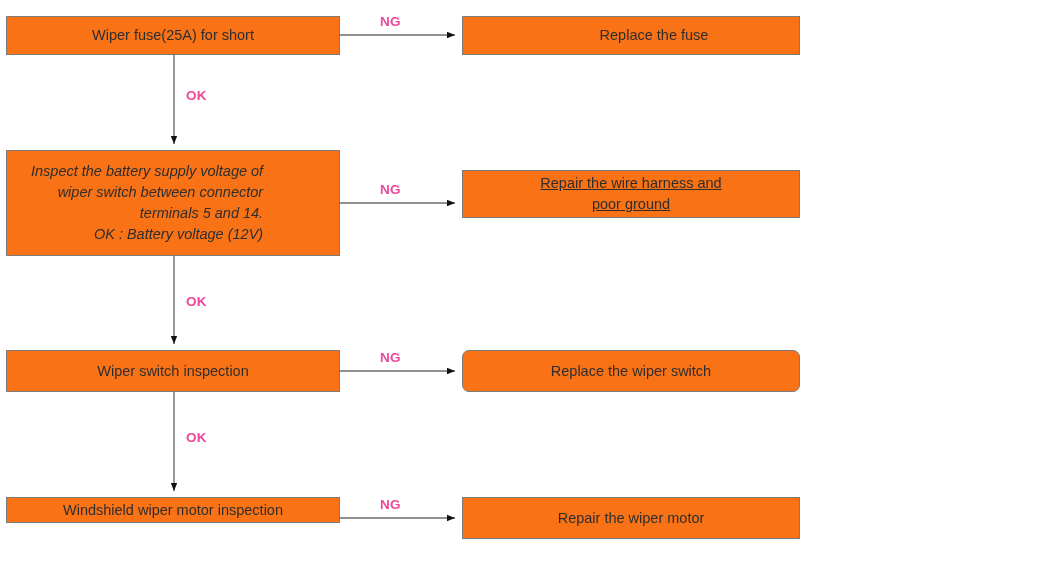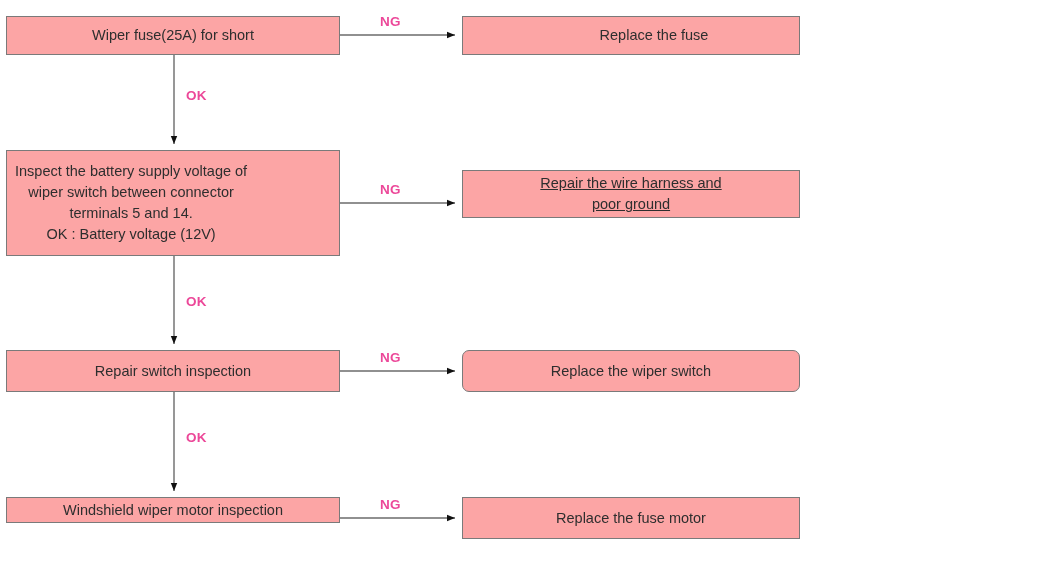--- a/index.html
+++ b/index.html
@@ -23,35 +23,36 @@
     left: 0;
     top: 0;
     width: 1050px;
     height: 565px;
     pointer-events: none;
   }
   .node {
     position: absolute;
     box-sizing: border-box;
     border: 1.5px solid #7a7a7a;
-    background: #fca5a5;
+    background: #f97316;
     color: #2e2e2e;
     font-size: 14.5px;
     line-height: 21px;
     display: flex;
     align-items: center;
     justify-content: center;
     text-align: center;
     white-space: pre-line;
   }
   .node.align-left {
     justify-content: flex-start;
-    text-align: center;
-    padding-left: 8px;
+    text-align: right;
+    padding-left: 24px;
     padding-right: 8px;
+    font-style: italic;
   }
   .edge-label {
     position: absolute;
     font-size: 13.5px;
     font-weight: bold;
     color: #ec4899;
     letter-spacing: 0.2px;
     white-space: nowrap;
   }
 </style>
@@ -84,22 +85,22 @@
 
   <div class="node align-left" style="left:6px; top:150px; width:334px; height:106px;">Inspect the battery supply voltage of
 wiper switch between connector
 terminals 5 and 14.
 OK : Battery voltage (12V)</div>
   <div class="node" style="left:462px; top:170px; width:338px; height:48px;text-decoration:underline;">Repair the wire harness and
 poor ground</div>
   <div class="edge-label" style="left:380px; top:182px;">NG</div>
   <div class="edge-label" style="left:186px; top:294px;">OK</div>
 
-  <div class="node" style="left:6px; top:350px; width:334px; height:42px;">Repair switch inspection</div>
+  <div class="node" style="left:6px; top:350px; width:334px; height:42px;">Wiper switch inspection</div>
   <div class="node" style="left:462px; top:350px; width:338px; height:42px;border-radius:7px;">Replace the wiper switch</div>
   <div class="edge-label" style="left:380px; top:350px;">NG</div>
   <div class="edge-label" style="left:186px; top:430px;">OK</div>
 
   <div class="node" style="left:6px; top:497px; width:334px; height:26px;">Windshield wiper motor inspection</div>
-  <div class="node" style="left:462px; top:497px; width:338px; height:42px;">Replace the fuse motor</div>
+  <div class="node" style="left:462px; top:497px; width:338px; height:42px;">Repair the wiper motor</div>
   <div class="edge-label" style="left:380px; top:497px;">NG</div>
 
 </div>
 
 </body></html>

